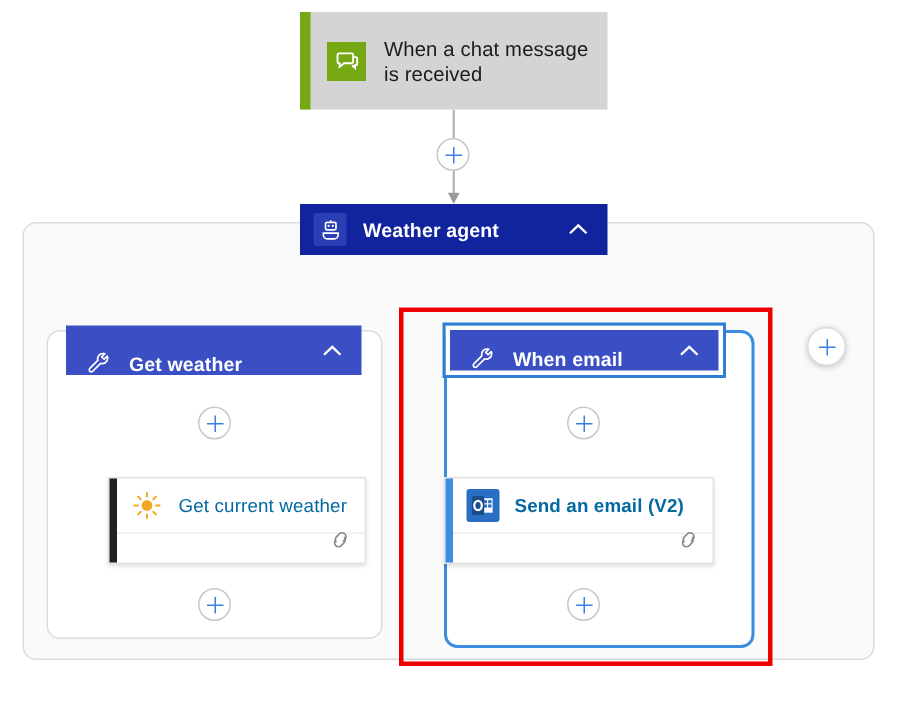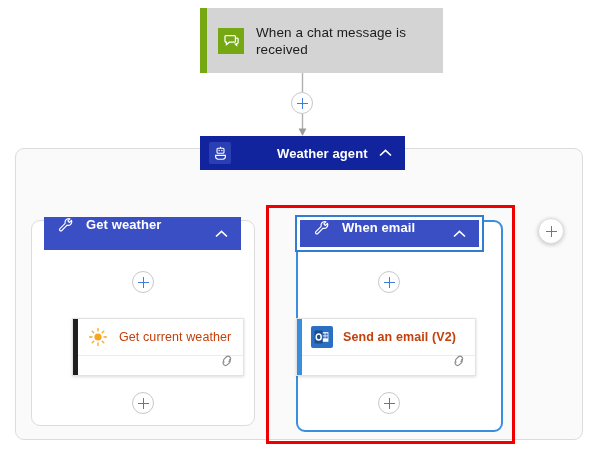--- a/index.html
+++ b/index.html
@@ -25,21 +25,21 @@
     position: absolute;
     left: 0; top: 0;
     width: 600px; height: 470px;
     pointer-events: none;
   }
 
   
   .trigger-card {
     position: absolute;
     left: 200px; top: 8px;
-    width: 243px; height: 65px;
+    width: 205px; height: 65px;
     background: #d4d4d4;
     display: flex;
     align-items: center;
     box-sizing: border-box;
   }
   .trigger-accent {
     width: 7px;
     height: 65px;
     background: #76a814;
     flex: 0 0 auto;
@@ -74,21 +74,20 @@
 
   
   .agent-header {
     position: absolute;
     left: 200px; top: 136px;
     width: 205px; height: 34px;
     background: #12239e;
     display: flex;
     align-items: center;
     box-sizing: border-box;
-    gap: 35px;
   }
   .agent-icon {
     width: 22px; height: 22px;
     margin-left: 9px;
     background: #2b3fb5;
     border-radius: 2px;
     flex: 0 0 auto;
     display: flex;
     align-items: center;
     justify-content: center;
@@ -126,21 +125,21 @@
     width: 207px; height: 212px;
     border: 2px solid #3a8ddf;
   }
 
   
   .action-header {
     position: absolute;
     height: 33px;
     background: #3b4fc4;
     display: flex;
-    align-items: flex-start;
+    align-items: flex-end;
     box-sizing: border-box;
   }
   .header-getweather {
     left: 44px; top: 217px;
     width: 197px;
   }
   .header-sendemail {
     left: 297px; top: 217px;
     width: 185px;
     border: 3px solid #ffffff;
@@ -202,21 +201,21 @@
     display: flex;
     align-items: center;
     justify-content: center;
   }
   .op-icon-outlook {
     background: #2b6fc4;
     border-radius: 2px;
   }
   .op-label {
     font-size: 12.5px;
-    color: #c2410c;
+    color: #0369a1;
     margin-left: 10px;
     letter-spacing: 0.1px;
   }
   .op-foot {
     flex: 1 1 auto;
     position: relative;
   }
   .op-conn-icon {
     position: absolute;
     right: 8px; bottom: 4px;

